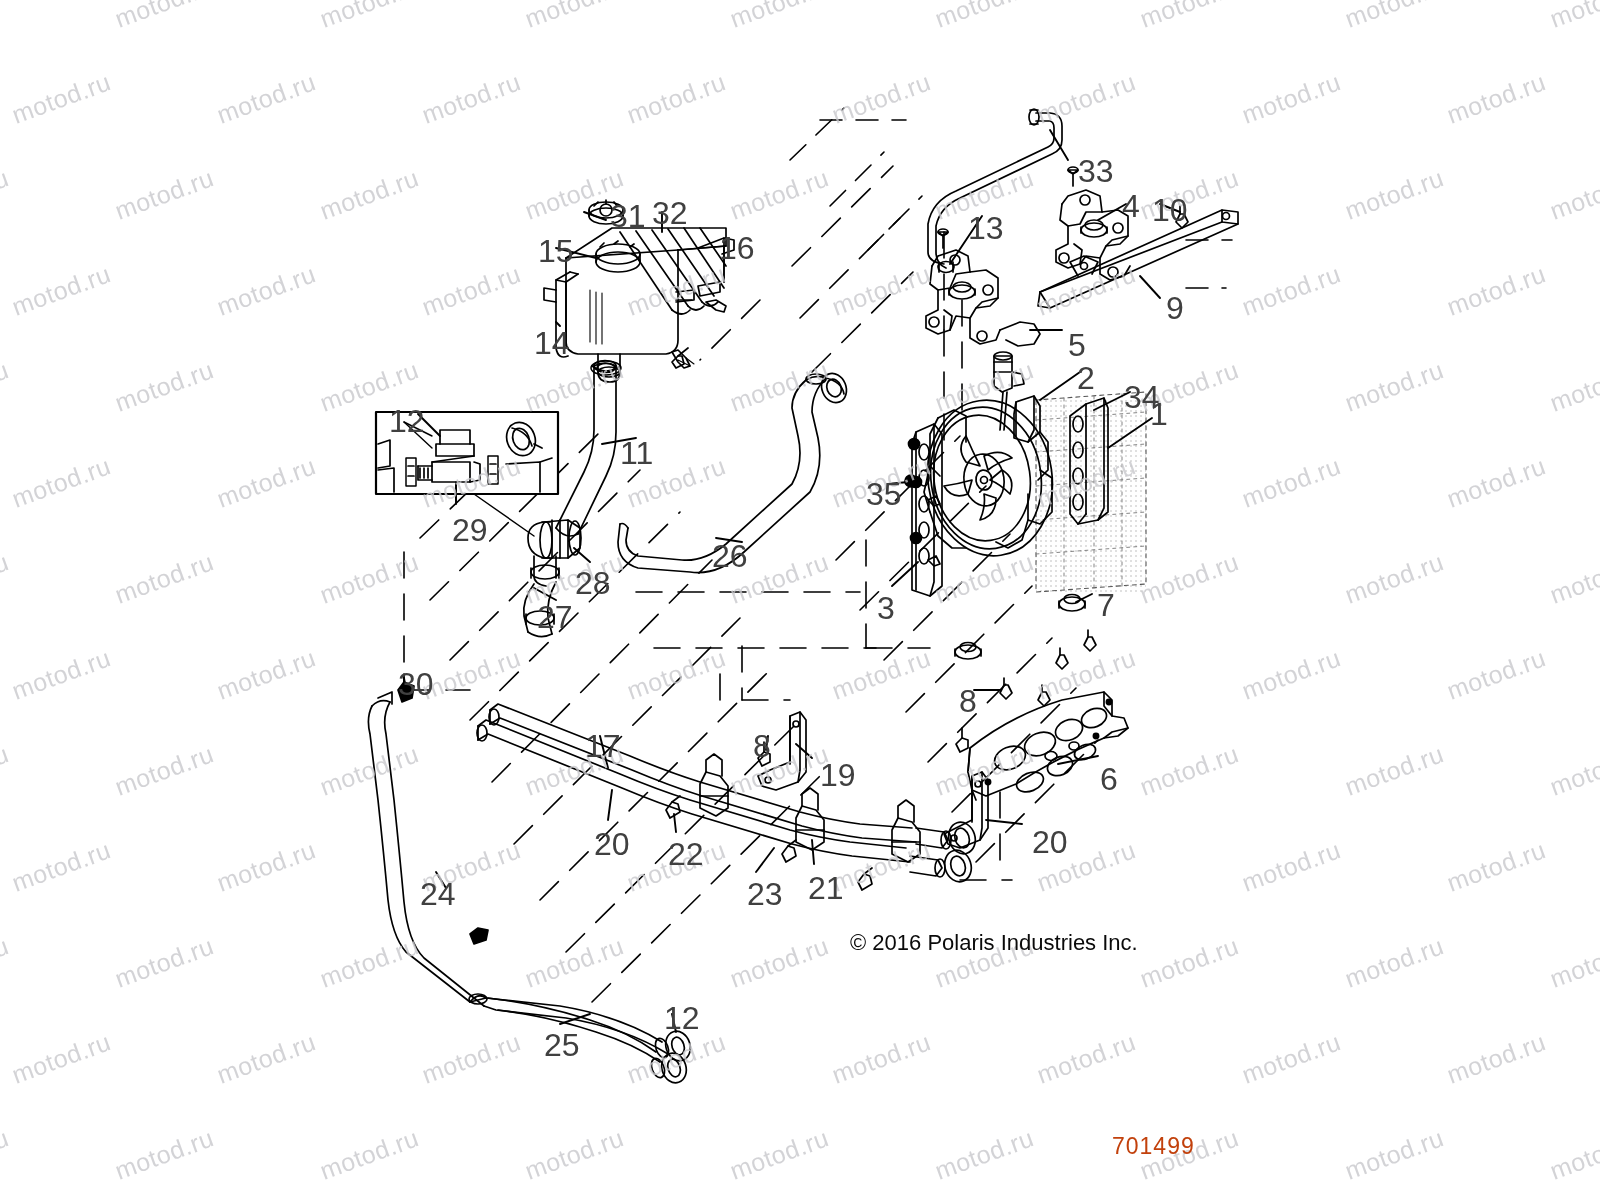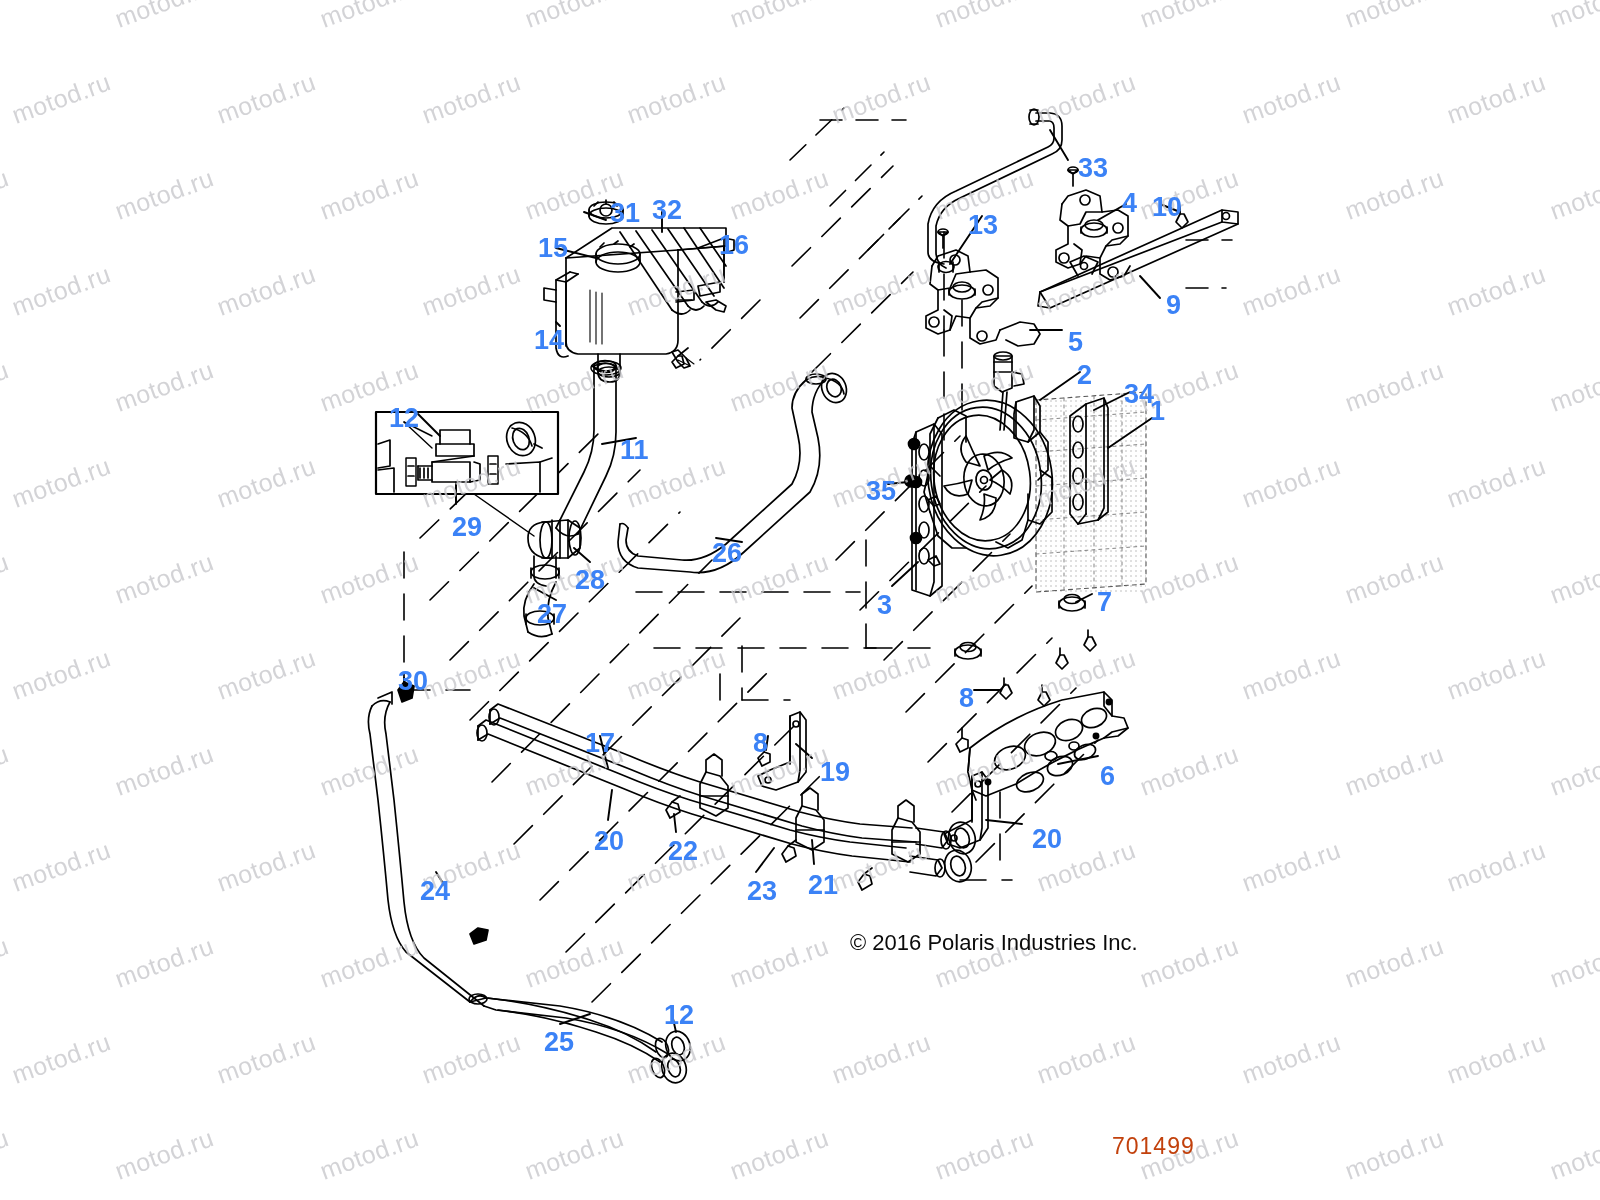--- a/index.html
+++ b/index.html
@@ -27,21 +27,21 @@
     font-weight:400;
   }
 
   
   #art{position:absolute;left:0;top:0;width:1600px;height:1200px;z-index:3;}
 
   
   .lbl{
     position:absolute;z-index:9;
     font-family:"Liberation Sans", sans-serif;
-    font-size:27px;font-weight:700;color:#3b82f6;
+    font-size:32px;font-weight:400;color:#404040;
     line-height:1;white-space:nowrap;
     letter-spacing:0px;
   }
 
   .caption{
     position:absolute;z-index:9;
     font-family:"Liberation Sans", sans-serif;
     font-size:22px;color:#0a0a0a;white-space:nowrap;
   }
   .partnum{

